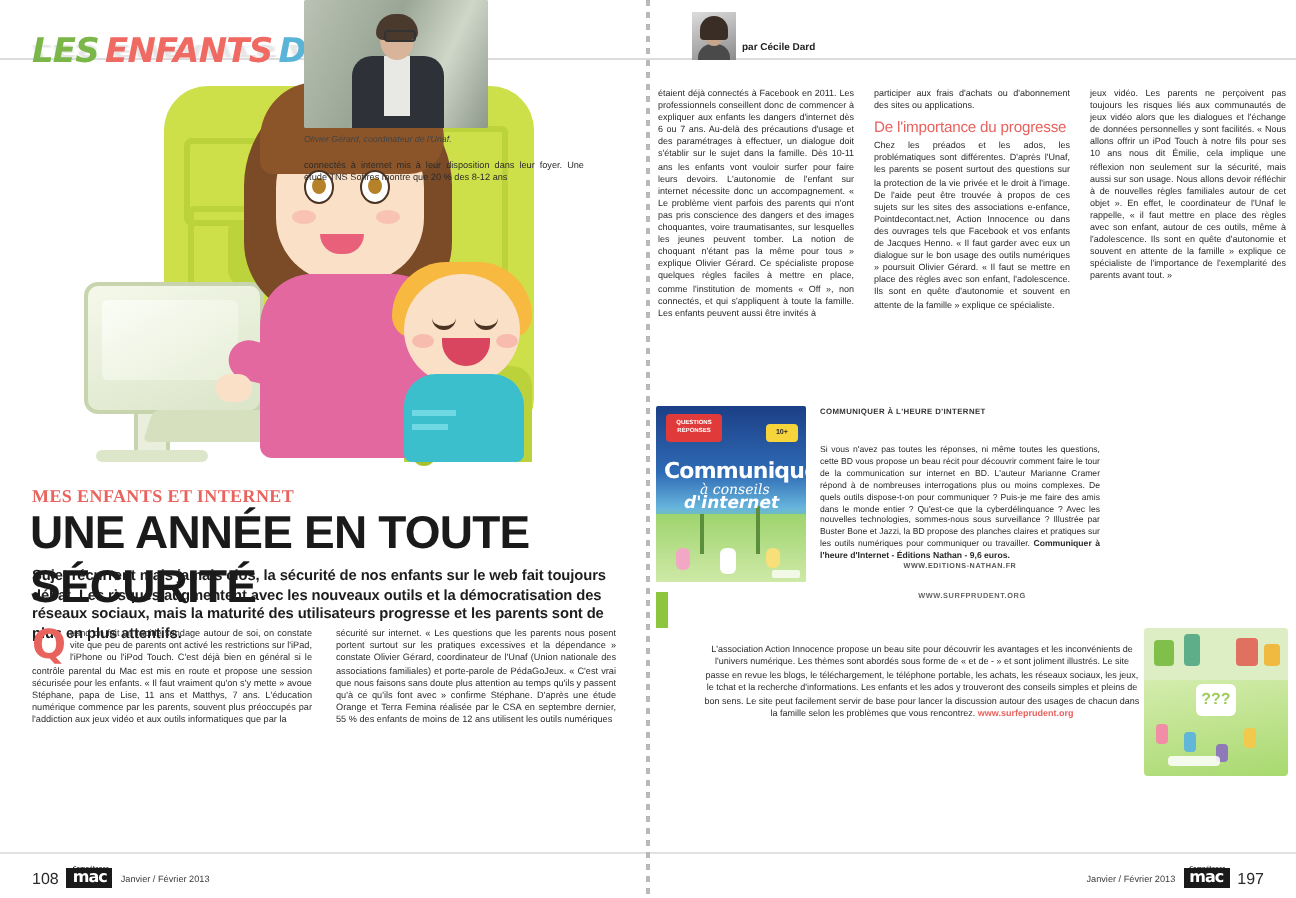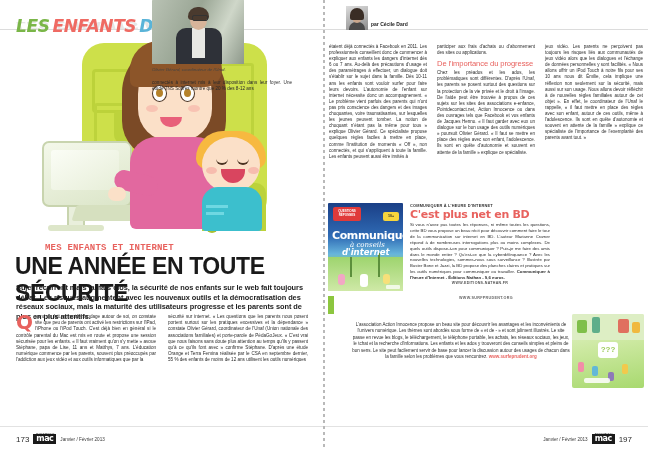--- a/index.html
+++ b/index.html
@@ -78,21 +78,21 @@
   .illo .ceyeL{position:absolute;left:182px;top:126px;width:12px;height:4px;border-bottom:2.5px solid #4a3322;border-radius:0 0 10px 10px;}
   .illo .ceyeR{position:absolute;left:203px;top:126px;width:12px;height:4px;border-bottom:2.5px solid #4a3322;border-radius:0 0 10px 10px;}
   .illo .cmouth{position:absolute;left:187px;top:136px;width:24px;height:14px;background:#d9455f;border-radius:0 0 14px 14px;}
   .illo .ccheekL{position:absolute;left:172px;top:134px;width:11px;height:7px;background:#f7bcae;border-radius:50%;}
   .illo .ccheekR{position:absolute;left:214px;top:134px;width:11px;height:7px;background:#f7bcae;border-radius:50%;}
   .illo .cbody{position:absolute;left:168px;top:154px;width:60px;height:44px;background:#3cbfcd;border-radius:16px 16px 4px 4px;}
   .illo .cstripe{position:absolute;left:172px;top:172px;width:22px;height:3px;background:#6fd8e2;}
   .illo .cstripe2{position:absolute;left:172px;top:179px;width:18px;height:3px;background:#6fd8e2;}
 
   .eyebrow{position:absolute;left:16px;top:243px;font-size:9px;font-weight:bold;color:#e8625e;
-     letter-spacing:.2px;font-family:Liberation Mono, monospace;margin-left:29px;}
+     letter-spacing:.2px;font-family:Liberation Serif, serif;}
   .headline{position:absolute;left:15px;top:253px;font-size:23px;font-weight:bold;color:#1a1a1a;
      letter-spacing:-0.4px;font-family:"Liberation Sans",sans-serif;}
   .standfirst{position:absolute;left:16px;top:283px;width:290px;font-size:7.4px;line-height:9.6px;
      color:#1d1d1d;font-weight:bold;letter-spacing:-0.05px;}
 
   .lcols{position:absolute;left:16px;top:314px;width:292px;height:100px;}
   .lcol{position:absolute;top:0;width:140px;font-size:4.6px;line-height:6.2px;color:#2a2a2a;
      text-align:justify;}
   .lcol1{left:0;} .lcol2{left:152px;}
   .dropcap{float:left;font-size:20px;line-height:15px;font-weight:bold;color:#e8625e;
@@ -273,21 +273,21 @@
       <div class="ph-shirt"></div>
       <div class="ph-head"></div>
       <div class="ph-hair"></div>
       <div class="ph-glass"></div>
     </div>
     <div class="photo-cap">Olivier Gérard, coordinateur de l'Unaf.</div>
     <div class="lcol2b">connectés à internet mis à leur disposition dans leur foyer. Une étude TNS Soffres montre que 20 % des 8-12 ans</div>
 
     <div class="foot-rule"></div>
     <div class="footL">
-      <span class="pgnum">173</span>
+      <span class="pgnum">108</span>
       <span class="maclogo"><span class="tiny">Compétence</span><span>mac</span></span>
       <span class="footdate">Janvier / Février 2013</span>
     </div>
   </div>
 
   <div class="page page-right">
 
     <div class="top-rule"></div>
 
     <div class="byline">
@@ -318,21 +318,20 @@
         <div class="bc-ch2"></div>
         <div class="bc-ch3"></div>
         <div class="bc-badge">QUESTIONS RÉPONSES</div>
         <div class="bc-age">10+</div>
         <div class="bc-t1">Communiquer</div>
         <div class="bc-t2">à conseils</div>
         <div class="bc-t3">d'internet</div>
         <div class="bc-logo"></div>
       </div>
       <div class="promo-kicker">COMMUNIQUER À L'HEURE D'INTERNET</div>
-      <div class="promo-title">C'est plus net en BD</div>
       <div class="promo-body"><span>Si vous n'avez pas toutes les réponses, ni même toutes les questions, cette BD vous propose un beau récit pour découvrir comment faire le tour de la communication sur internet en BD. L'auteur Marianne Cramer répond à de nombreuses interrogations plus ou moins complexes. De quels outils dispose-t-on pour communiquer ? Puis-je me faire des amis dans le monde entier ? Qu'est-ce que la cyberdélinquance ? Avec les nouvelles technologies, sommes-nous sous surveillance ? Illustrée par Buster Bone et Jazzi, la BD propose des planches claires et pratiques sur les outils numériques pour communiquer ou travailler.</span> <b>Communiquer à l'heure d'Internet - Éditions Nathan - 9,6 euros.</b></div>
       <div class="promo-url">WWW.EDITIONS-NATHAN.FR</div>
     </div>
 
     <div class="surfbox">
       <div class="sb-greenbar"></div>
       <div class="sb-url">WWW.SURFPRUDENT.ORG</div>
       <div class="sb-body"><span>L'association Action Innocence propose un beau site pour découvrir les avantages et les inconvénients de l'univers numérique. Les thèmes sont abordés sous forme de « et de - » et sont joliment illustrés. Le site passe en revue les blogs, le téléchargement, le téléphone portable, les achats, les réseaux sociaux, les jeux, le tchat et la recherche d'informations. Les enfants et les ados y trouveront des conseils simples et pleins de bon sens. Le site peut facilement servir de base pour lancer la discussion autour des usages de chacun dans la famille selon les problèmes que vous rencontrez.</span> <span class="lnk">www.surfeprudent.org</span></div>
       <div class="sb-illo">
         <div class="si-sky"></div>

